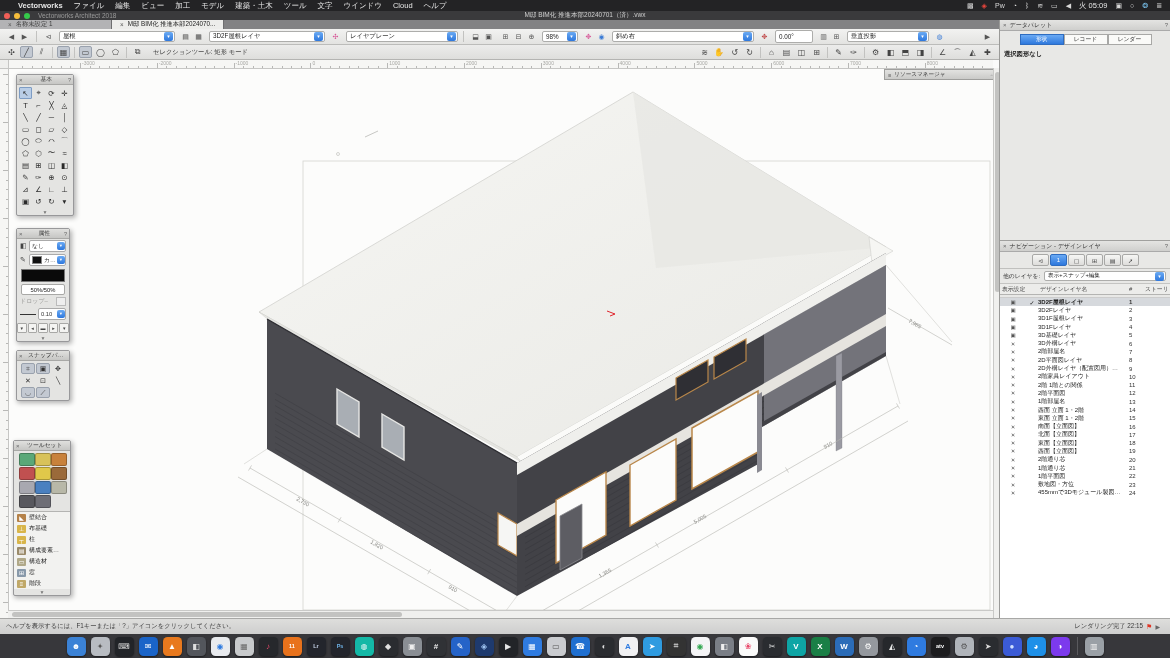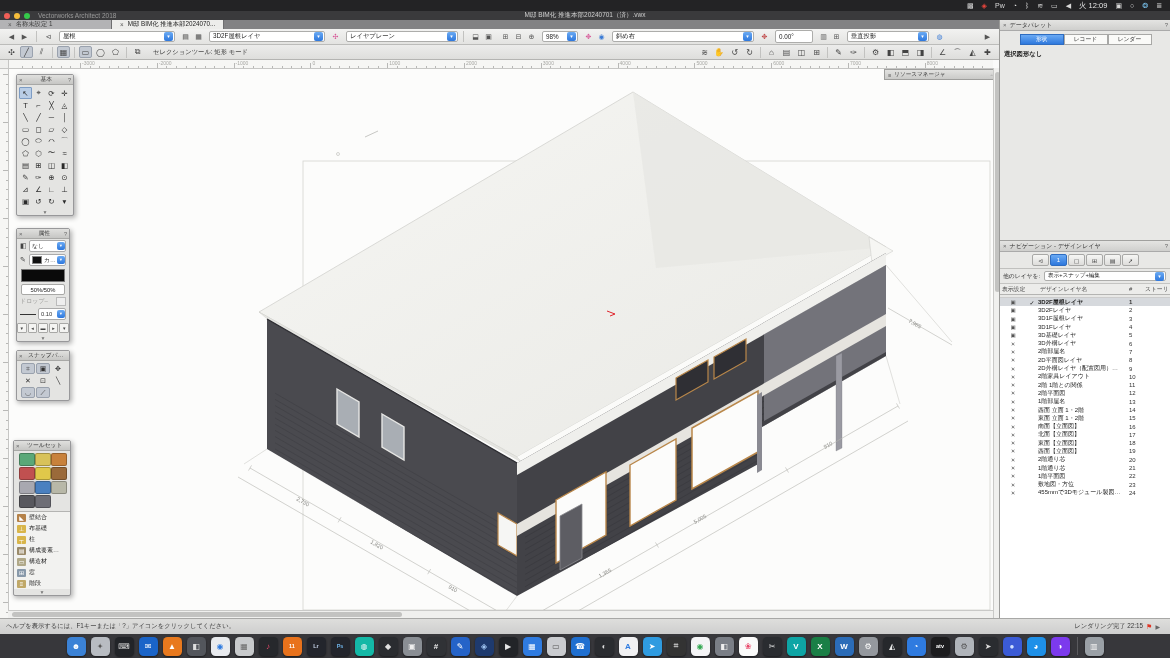--- a/index.html
+++ b/index.html
@@ -147,23 +147,24 @@
   .dicon{width:19px;height:19px;border-radius:4.5px;display:flex;align-items:center;justify-content:center;
          font-size:8px;font-weight:bold;box-shadow:0 1px 2px rgba(0,0,0,.5)}
   .dsep{width:1px;height:18px;background:#5a5a5e;margin:0 2px}
   svg text{font-family:"Liberation Sans","DejaVu Sans",sans-serif}
 </style>
 </head>
 <body>
 
 <div id="menubar" class="abs">
   <span class="apple"></span>
+  <span id="menu-items"><span class="mi">Vectorworks</span><span class="mi">ファイル</span><span class="mi">編集</span><span class="mi">ビュー</span><span class="mi">加工</span><span class="mi">モデル</span><span class="mi">建築・土木</span><span class="mi">ツール</span><span class="mi">文字</span><span class="mi">ウインドウ</span><span class="mi">Cloud</span><span class="mi">ヘルプ</span></span>
   <span id="menu-right">
     <span id="menu-status-l"><span class="st" style="color: rgb(216, 216, 216);">▩</span><span class="st" style="color: rgb(232, 69, 60);">◈</span><span class="st" style="color: rgb(216, 216, 216);">Pw</span><span class="st" style="color: rgb(216, 216, 216);">◔</span><span class="st" style="color: rgb(216, 216, 216);">ᛒ</span><span class="st" style="color: rgb(216, 216, 216);">≋</span><span class="st" style="color: rgb(216, 216, 216);">▭</span><span class="st" style="color: rgb(216, 216, 216);">◀</span></span>
-    <span class="time">火 12:09</span>
+    <span class="time">火 05:09</span>
     <span id="menu-status-r"><span class="st" style="color: rgb(216, 216, 216);">▣</span><span class="st" style="color: rgb(216, 216, 216);">○</span><span class="st" style="color: rgb(122, 196, 240);">❂</span><span class="st" style="color: rgb(216, 216, 216);">≣</span></span>
   </span>
 </div>
 
 <div id="titlebar" class="abs">
   <span class="tl" style="background:#f05f57"></span>
   <span class="tl" style="background:#f6bd3b"></span>
   <span class="tl" style="background:#35c94a"></span>
   <span class="appname">Vectorworks Architect 2018</span>
   <span class="doctitle">M邸 BIM化 推進本部20240701（済）.vwx</span>

